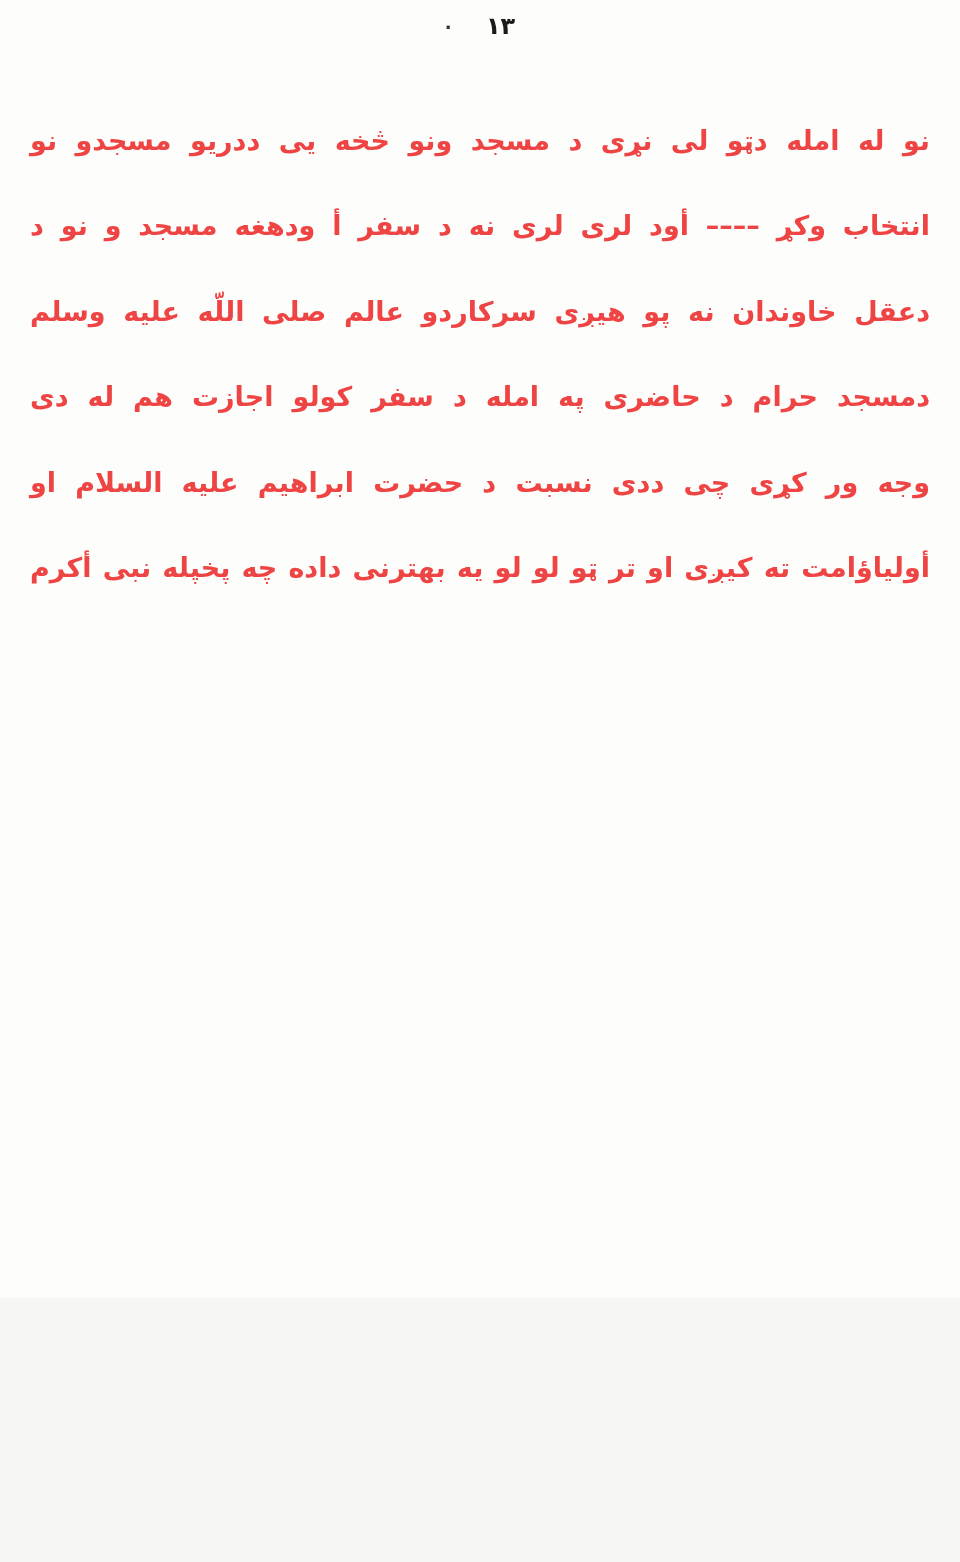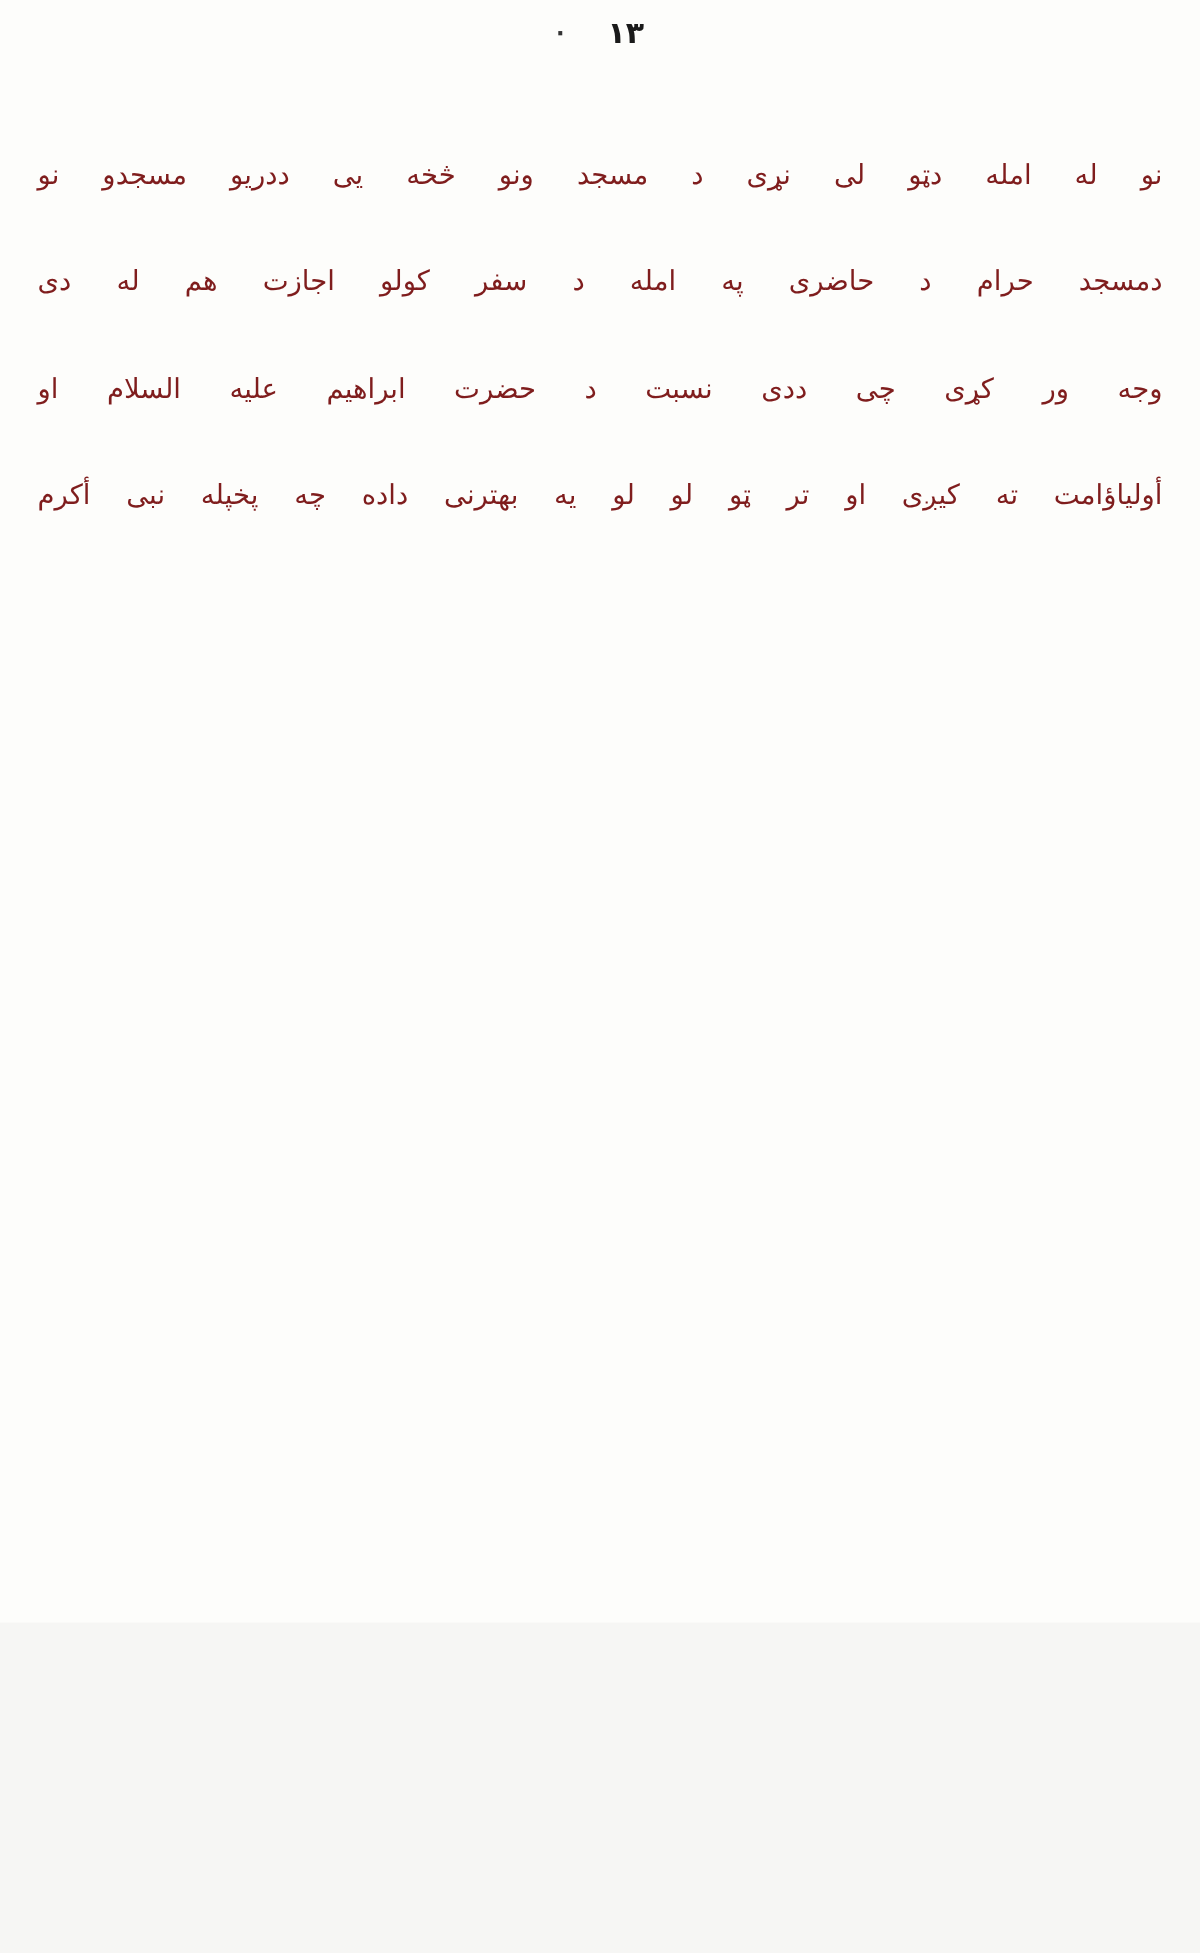--- a/index.html
+++ b/index.html
@@ -38,41 +38,43 @@
     color: #333;
   }
   .pagenum-row .num {
     letter-spacing: 2px;
   }
   .textblock {
     padding: 34px 30px 0 30px;
   }
   .textblock p {
     margin: 0;
-    font-size: 22px;
-    font-weight: normal;
+    font-size: 27px;
+    font-weight: bold;
     line-height: 85.4px;
     text-align: justify;
     text-align-last: justify;
     text-justify: inter-word;
     white-space: normal;
-    color: #7f1d1d;
+    color: #ef4444;
   }
 </style>
 </head>
 <body>
 
 <div class="page">
 
   <div class="pagenum-row">
     <span class="dot">·</span>
     <span class="num">۱۳</span>
   </div>
 
   <div class="textblock">
     <p>نو له امله دټو لی نړی د مسجد ونو څخه یی ددریو مسجدو نو</p>
+    <p>انتخاب وکړ –––– أود لری لری نه د سفر أ ودهغه مسجد و نو د</p>
+    <p>دعقل خاوندان نه پو هیږی سرکاردو عالم صلی اللّه علیه وسلم</p>
     <p>دمسجد حرام د حاضری په امله د سفر کولو اجازت هم له دی</p>
     <p>وجه ور کړی چی ددی نسبت د حضرت ابراهیم علیه السلام او</p>
     <p>أولیاؤامت ته کیږی او تر ټو لو لو یه بهترنی داده چه پخپله نبی أکرم</p>
 
   </div>
 
 </div>
 
 </body></html>

